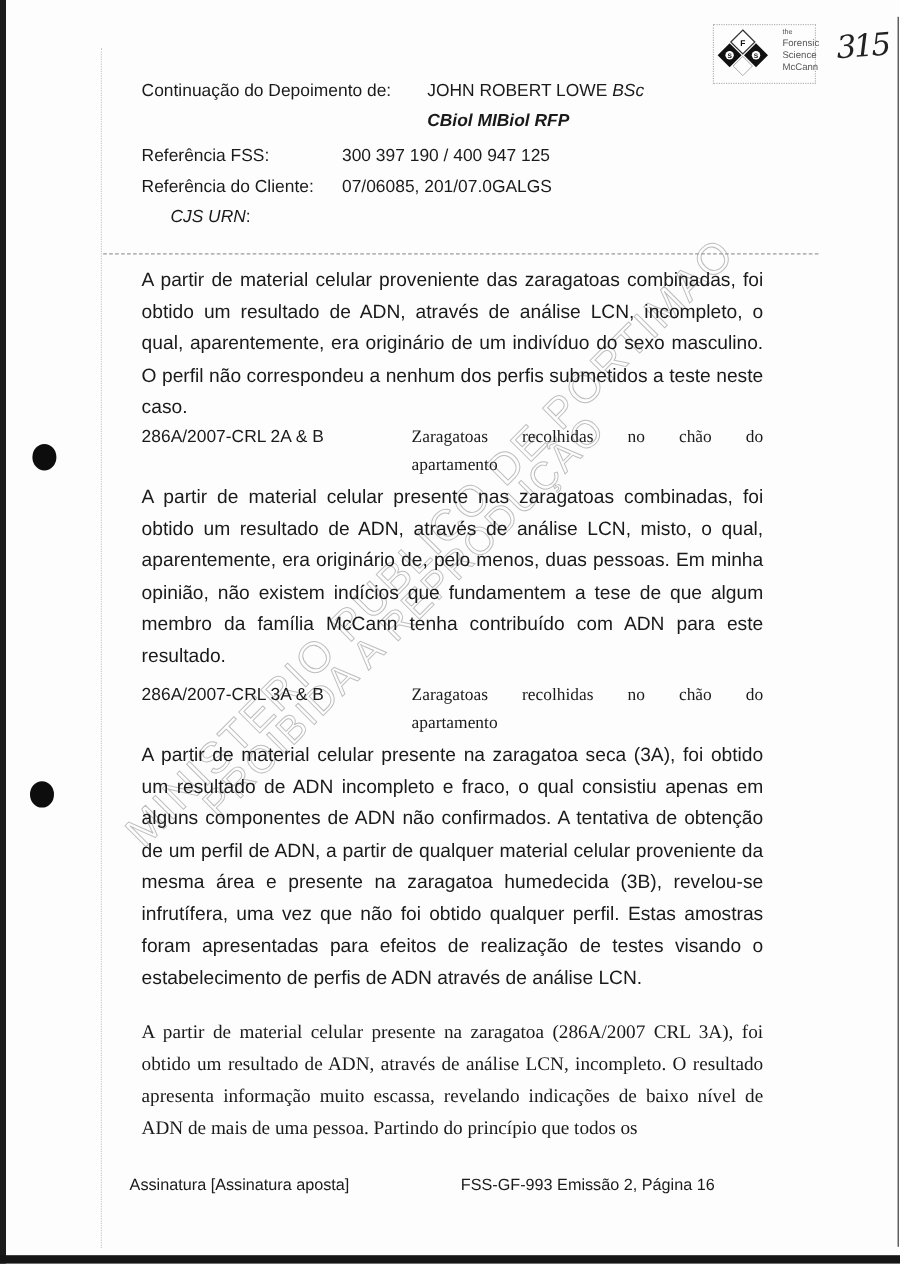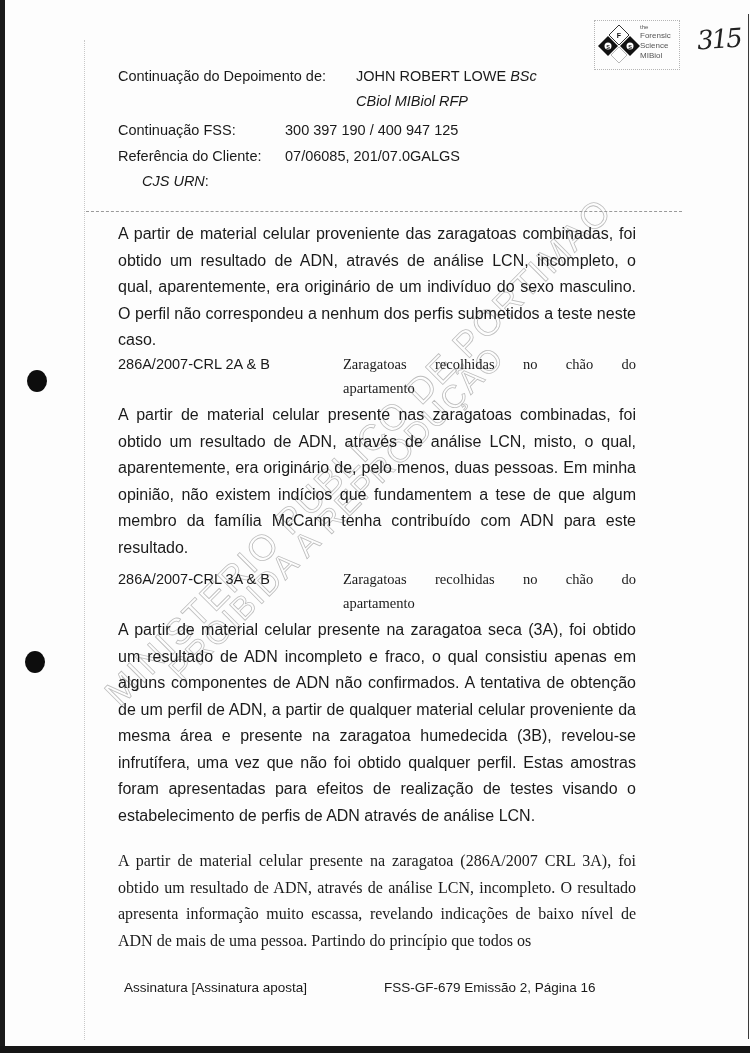--- a/index.html
+++ b/index.html
@@ -62,21 +62,21 @@
     }
     .logo svg { position: absolute; left: 2px; top: 2px; }
     .logo-text {
       position: absolute;
       left: 45px; top: 3px;
       font-size: 8px;
       line-height: 10px;
       color: #555;
     }
     .logo-text .the { font-size: 6px; line-height: 7px; display: block; }
-    .logo-text span { display: block; }
+    .logo-text span { display: block; margin-left: 12px; }
     .page-number-hand {
       position: absolute;
       left: 697px; top: 24px;
       font-family: "DejaVu Serif", serif;
       font-style: italic;
       font-size: 26px;
       color: #222;
       letter-spacing: -2px;
       transform: rotate(-4deg);
     }
@@ -170,33 +170,33 @@
       <text x="22" y="15" font-size="7" text-anchor="middle" fill="#111" font-family="Liberation Sans, sans-serif" font-weight="bold">F</text>
       <circle cx="11" cy="23" r="3.5" fill="#fff"></circle>
       <circle cx="33" cy="23" r="3.5" fill="#fff"></circle>
       <text x="11" y="25.5" font-size="5.5" text-anchor="middle" fill="#111" font-family="Liberation Sans, sans-serif" font-weight="bold">S</text>
       <text x="33" y="25.5" font-size="5.5" text-anchor="middle" fill="#111" font-family="Liberation Sans, sans-serif" font-weight="bold">S</text>
     </svg>
     <div class="logo-text">
       <span class="the">the</span>
       <span>Forensic</span>
       <span>Science</span>
-      <span>MIBiol</span>
+      <span>McCann</span>
     </div>
   </div>
   <div class="page-number-hand">315</div>
 
   <div class="hdr" style="left:356px; top:67px;">
     <span>JOHN ROBERT LOWE</span>
     <span class="italic">BSc</span>
   </div>
   <div class="hdr" style="left:118px; top:67px;">Continuação do Depoimento de:</div>
-  <div class="hdr italic" style="left:356px; top:92px;">CBiol MIBiol RFP</div>
-
-  <div class="hdr" style="left:118px; top:121px;">Continuação FSS:</div>
+  <div class="hdr italic" style="left:356px; top:92px;font-weight:bold;">CBiol MIBiol RFP</div>
+
+  <div class="hdr" style="left:118px; top:121px;">Referência FSS:</div>
   <div class="hdr" style="left:285px; top:121px;">300 397 190  / 400 947 125</div>
 
   <div class="hdr" style="left:118px; top:147px;text-align:center;">Referência do Cliente:</div>
   <div class="hdr" style="left:285px; top:147px;">07/06085, 201/07.0GALGS</div>
 
   <div class="hdr" style="left:118px; top:172px;margin-left:24px;">
     <span class="italic">CJS URN</span><span>:</span>
   </div>
 
   <div class="separator"></div>
@@ -218,16 +218,16 @@
     <div class="item-desc">
       <span style="display:block;">Zaragatoas recolhidas no chão do</span>
       <span class="line2">apartamento</span>
     </div>
   </div>
 
   <p class="para" style="top:617px;">A partir de material celular presente na zaragatoa seca (3A), foi obtido um resultado de ADN incompleto e fraco, o qual consistiu apenas em alguns componentes de ADN não confirmados. A tentativa de obtenção de um perfil de ADN, a partir de qualquer material celular proveniente da mesma área e presente na zaragatoa humedecida (3B), revelou-se infrutífera, uma vez que não foi obtido qualquer perfil. Estas amostras foram apresentadas para efeitos de realização de testes visando o estabelecimento de perfis de ADN através de análise LCN.</p>
 
   <p class="para" style="top:848px;font-family:Liberation Serif, serif;">A partir de material celular presente na zaragatoa (286A/2007 CRL 3A), foi obtido um resultado de ADN, através de análise LCN, incompleto. O resultado apresenta informação muito escassa, revelando indicações de baixo nível de ADN de mais de uma pessoa. Partindo do princípio que todos os</p>
 
-  <div class="footer" style="left:124px;">Assinatura [Assinatura aposta]</div>
-  <div class="footer" style="left:384px;">FSS-GF-679 Emissão 2, Página 16</div>
+  <div class="footer" style="left:108px;">Assinatura [Assinatura aposta]</div>
+  <div class="footer" style="left:384px;">FSS-GF-993 Emissão 2, Página 16</div>
 
 </div>
 
 </body></html>

